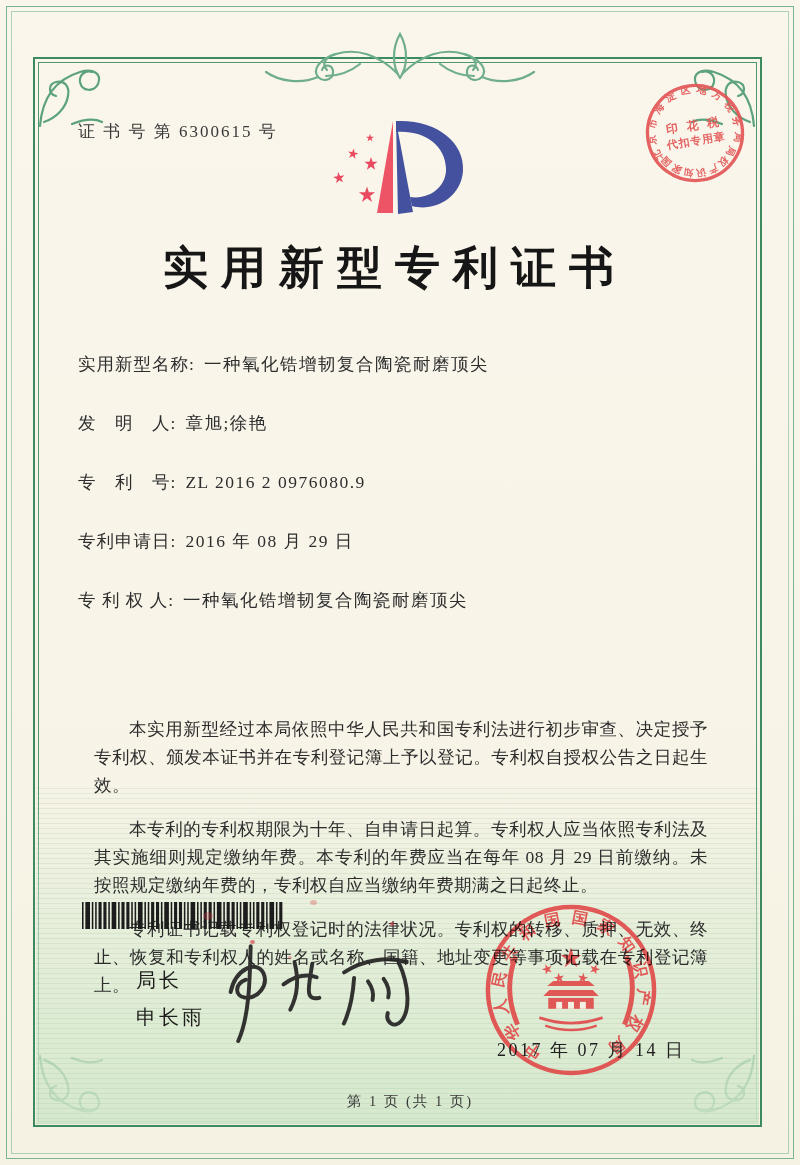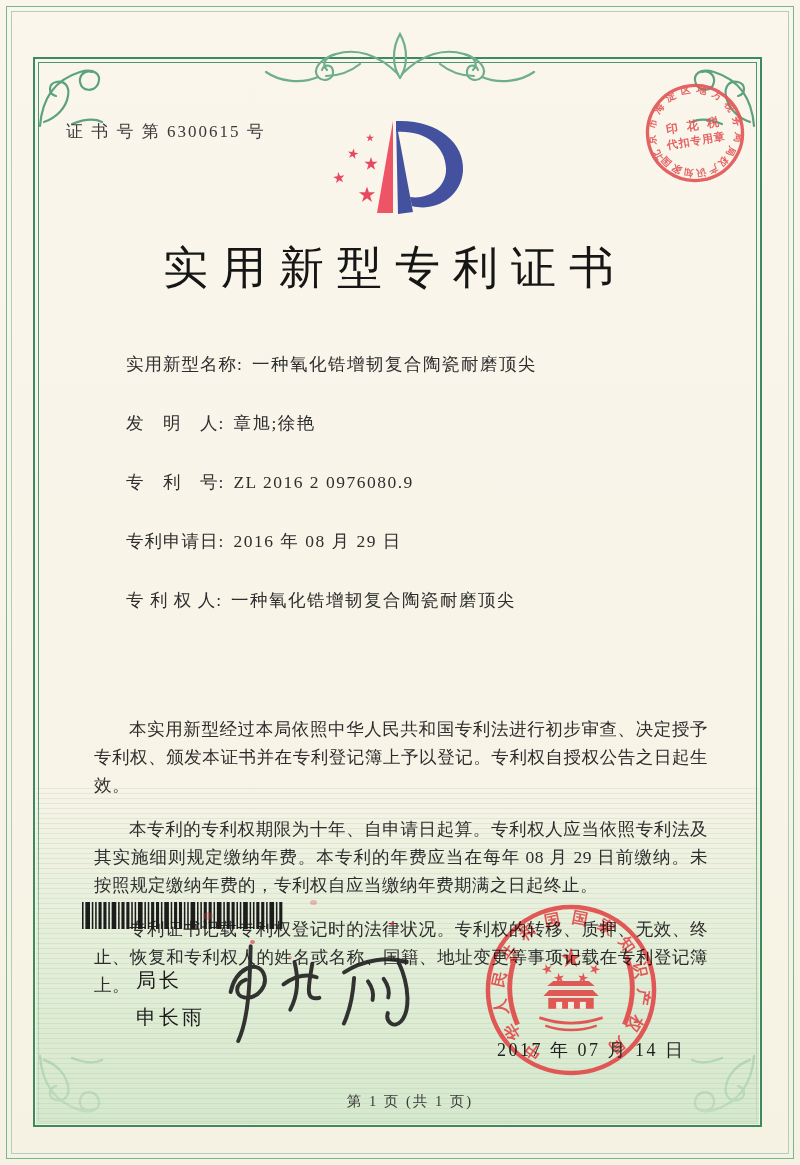--- a/index.html
+++ b/index.html
@@ -19,25 +19,25 @@
   .frame{position:absolute;left:33px;top:57px;right:38px;bottom:38px;
     border:2.5px solid #3c8a60;pointer-events:none;}
   .frame::after{content:"";position:absolute;inset:3px;border:1px solid #4c976d;}
   
   .green-wash{position:absolute;left:36px;right:41px;top:788px;bottom:41px;z-index:0;
     background:
       repeating-linear-gradient(0deg, rgba(124,176,138,.16) 0 1px, rgba(124,176,138,0) 1px 5px),
       linear-gradient(180deg, rgba(222,238,215,0) 0%, rgba(219,236,211,.55) 130px, rgba(210,231,202,.9) 100%);}
   .content{position:absolute;inset:0;z-index:1;}
 
-  .cert-no{position:absolute;left:66px;top:120px;font-size:17px;letter-spacing:2px;color:#3a3a3a;}
+  .cert-no{position:absolute;left:78px;top:120px;font-size:17px;letter-spacing:2px;color:#3a3a3a;}
   .logo{position:absolute;left:316px;top:116px;width:186px;height:122px;}
   .title{position:absolute;left:0;right:10px;top:238px;text-align:center;
-    font-size:45px;font-weight:400;letter-spacing:13px;color:#161616;}
-  .fields{position:absolute;left:78px;top:352px;width:650px;margin-left:48px;}
+    font-size:45px;font-weight:700;letter-spacing:13px;color:#161616;}
+  .fields{position:absolute;left:78px;top:352px;width:650px;}
   .field{height:59px;font-size:17.5px;color:#2e2e2e;}
   .field .flabel{letter-spacing:1px;}
   .field .fvalue{margin-left:9px;letter-spacing:1.5px;}
   .paras{position:absolute;left:78px;width:646px;top:699px;font-size:17.5px;
     line-height:28px;color:#2d2d2d;text-align:justify;}
   .paras p{margin:16px;text-indent:2em;letter-spacing:.5px;}
 
   .barcode{position:absolute;left:82px;top:902px;width:215px;height:27px;}
   .speck{position:absolute;border-radius:50%;background:rgba(214,60,70,.65);}
 

